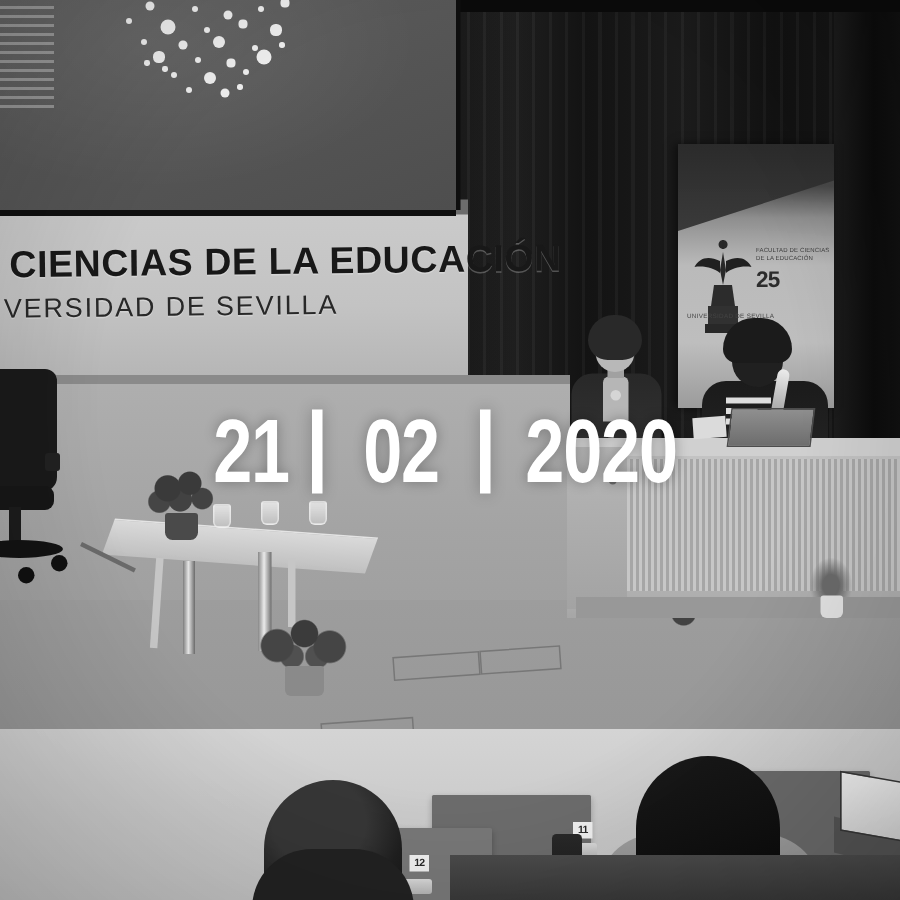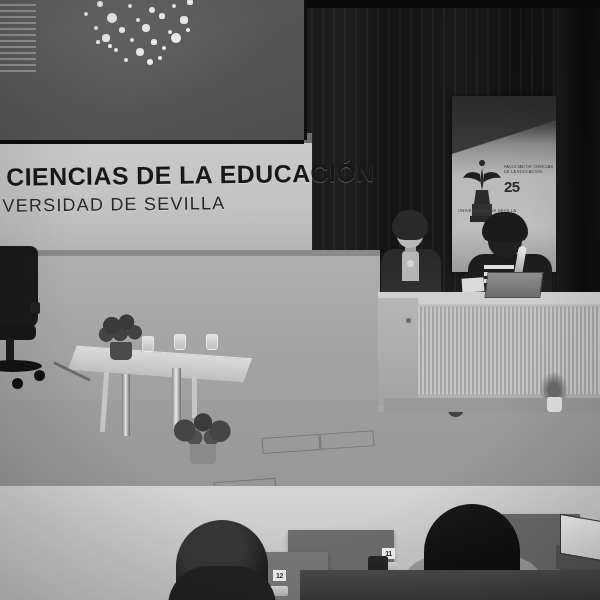--- a/index.html
+++ b/index.html
@@ -617,14 +617,21 @@
 
   <div class="headA"></div>
   <div class="shoulderB"></div>
   <div class="headB"></div>
   <div class="tabletbase"></div>
   <div class="tablet"></div>
   <div class="seatrow"></div>
 
   <div class="grain"></div>
 
+  <div class="date-overlay">
+    <span class="date-part">21</span>
+    <span class="date-sep sep-wide"></span>
+    <span class="date-part">02</span>
+    <span class="date-sep sep-wide2"></span>
+    <span class="date-part">2020</span>
+  </div>
 
 </div>
 
 </body></html>

